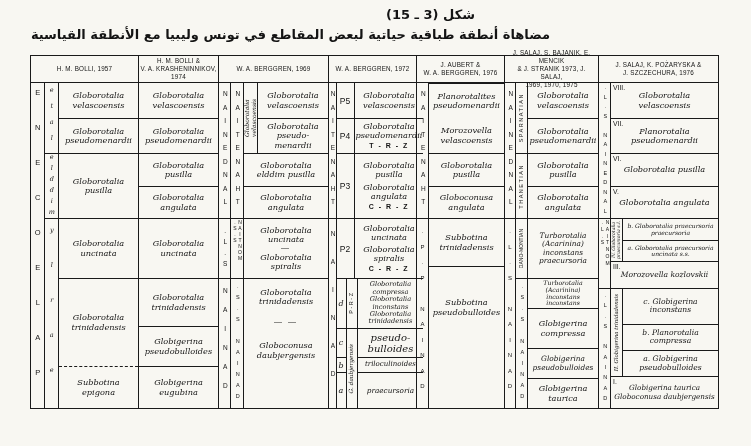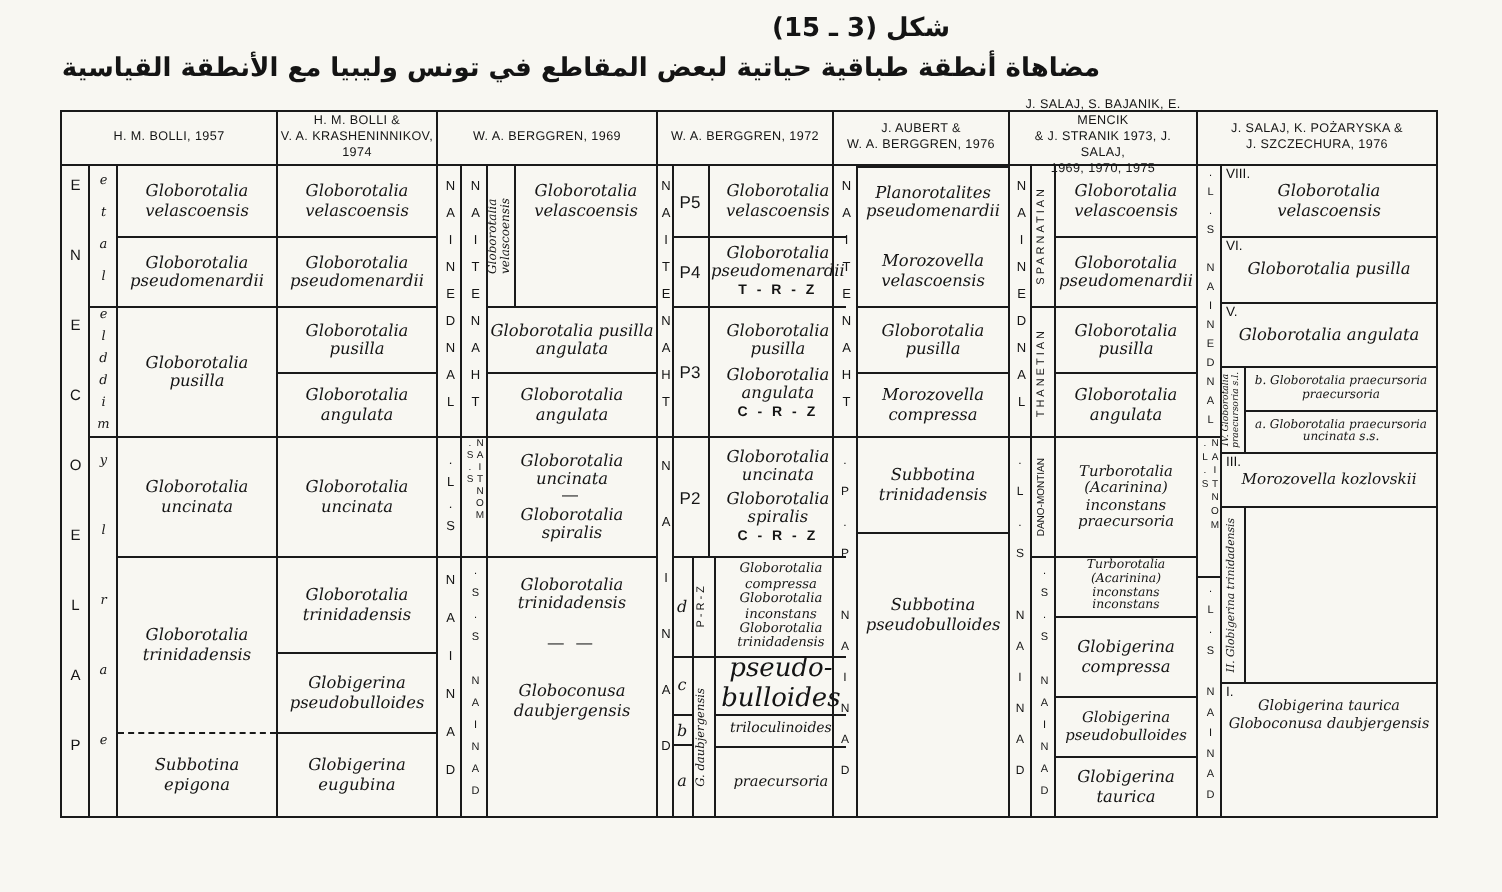--- a/index.html
+++ b/index.html
@@ -143,23 +143,24 @@
             <span class="vstack rev" style="font-size:5.5px; letter-spacing:5px">.S.S NAINAD</span>
           </div>
         </div>
         <div style="flex:1; display:flex; flex-direction:column; box-sizing:border-box">
           <div class="row top" style="height:70px">
             <div class="side" style="width:14px">
               <span class="vtext it">Globorotalia velascoensis</span>
             </div>
             <div style="flex:1; display:flex; flex-direction:column">
               <div class="cell top" style="height:35px">Globorotalia velascoensis</div>
-            </div>
-          </div>
-          <div class="cell" style="height:33px">Globorotalia pusilla angulata</div>
+              <div class="cell" style="height:35px">Globorotalia pseudo-menardii</div>
+            </div>
+          </div>
+          <div class="cell" style="height:33px">Globorotalia elddim pusilla</div>
           <div class="cell" style="height:32px">Globorotalia angulata</div>
           <div class="cell" style="height:60px">
             <div>Globorotalia uncinata</div>
             <div class="dashmark">—</div>
             <div>Globorotalia spiralis</div>
           </div>
           <div class="cell" style="height:130px; justify-content:flex-start">
             <div style="margin-top:8px">Globorotalia trinidadensis</div>
             <div class="dashmark" style="margin-top:12px">— —</div>
             <div style="margin-top:14px">Globoconusa daubjergensis</div>
@@ -222,21 +223,21 @@
               <div class="row" style="height:80px; border-top:1px solid #1a1a1a">
                 <div style="width:10px; display:flex; flex-direction:column">
                   <div class="lettercell top" style="height:28px">c</div>
                   <div class="lettercell" style="height:16px">b</div>
                   <div class="lettercell" style="height:36px">a</div>
                 </div>
                 <div class="side" style="width:11px">
                   <span class="vtext it" style="font-size:5.8px">G. daubjergensis</span>
                 </div>
                 <div style="flex:1; display:flex; flex-direction:column">
-                  <div class="cell top" style="height:28px; font-size:13px">pseudo-bulloides</div>
+                  <div class="cell top" style="height:28px; font-size:10px">pseudo-bulloides</div>
                   <div class="cell" style="height:16px; font-size:7px">triloculinoides</div>
                   <div class="cell" style="height:36px; font-size:7.3px">praecursoria</div>
                 </div>
               </div>
             </div>
           </div>
         </div>
       </div>
     </div>
 
@@ -247,21 +248,21 @@
             <span class="vstack rev" style="letter-spacing:6.5px">NAITENAHT</span>
           </div>
           <div class="vcell" style="height:190px">
             <span class="vstack rev" style="font-size:6px; letter-spacing:9.5px">.P.P NAINAD</span>
           </div>
         </div>
         <div style="flex:1; display:flex; flex-direction:column">
           <div class="cell" style="height:35px">Planorotalites pseudomenardii</div>
           <div class="cell top" style="height:35px">Morozovella velascoensis</div>
           <div class="cell" style="height:33px">Globorotalia pusilla</div>
-          <div class="cell" style="height:32px">Morozovella compressa</div>
+          <div class="cell" style="height:32px">Globoconusa angulata</div>
           <div class="cell" style="height:48px">Subbotina trinidadensis</div>
           <div class="cell" style="height:82px">Subbotina pseudobulloides</div>
         </div>
       </div>
     </div>
 
     <div class="col" style="width:94px">
       <div class="row" style="height:325px">
         <div class="stripcol" style="width:11px">
           <div class="vcell top" style="height:135px">
@@ -310,20 +311,24 @@
           </div>
           <div class="vcell" style="height:120px">
             <span class="vstack rev" style="font-size:5.5px; letter-spacing:4.3px">.L.S NAINAD</span>
           </div>
         </div>
         <div style="flex:1; display:flex; flex-direction:column">
           <div class="cell zcell top" style="height:35px">
             <span class="znum">VIII.</span>
             <div>Globorotalia velascoensis</div>
           </div>
+          <div class="cell zcell" style="height:35px">
+            <span class="znum">VII.</span>
+            <div>Planorotalia pseudomenardii</div>
+          </div>
           <div class="cell zcell" style="height:33px">
             <span class="znum">VI.</span>
             <div>Globorotalia pusilla</div>
           </div>
           <div class="cell zcell" style="height:32px">
             <span class="znum">V.</span>
             <div>Globorotalia angulata</div>
           </div>
           <div class="row" style="height:43px; border-top:1px solid #1a1a1a">
             <div class="side" style="width:12px">
@@ -334,20 +339,25 @@
               <div class="cell" style="height:21px; font-size:6px">a. Globorotalia praecursoria uncinata s.s.</div>
             </div>
           </div>
           <div class="cell zcell" style="height:27px; font-size:7.6px">
             <span class="znum">III.</span>
             <div>Morozovella kozlovskii</div>
           </div>
           <div class="row" style="height:88px; border-top:1px solid #1a1a1a">
             <div class="side" style="width:12px">
               <span class="vtext it" style="font-size:5.4px">II. Globigerina trinidadensis</span>
+            </div>
+            <div style="flex:1; display:flex; flex-direction:column">
+              <div class="cell top" style="height:35px; font-size:7.6px">c. Globigerina inconstans</div>
+              <div class="cell" style="height:27px; font-size:7.6px">b. Planorotalia compressa</div>
+              <div class="cell" style="height:26px; font-size:7.6px">a. Globigerina pseudobulloides</div>
             </div>
           </div>
           <div class="cell zcell" style="height:32px; font-size:7.2px">
             <span class="znum">I.</span>
             <div>Globigerina taurica</div>
             <div>Globoconusa daubjergensis</div>
           </div>
         </div>
       </div>
     </div>

